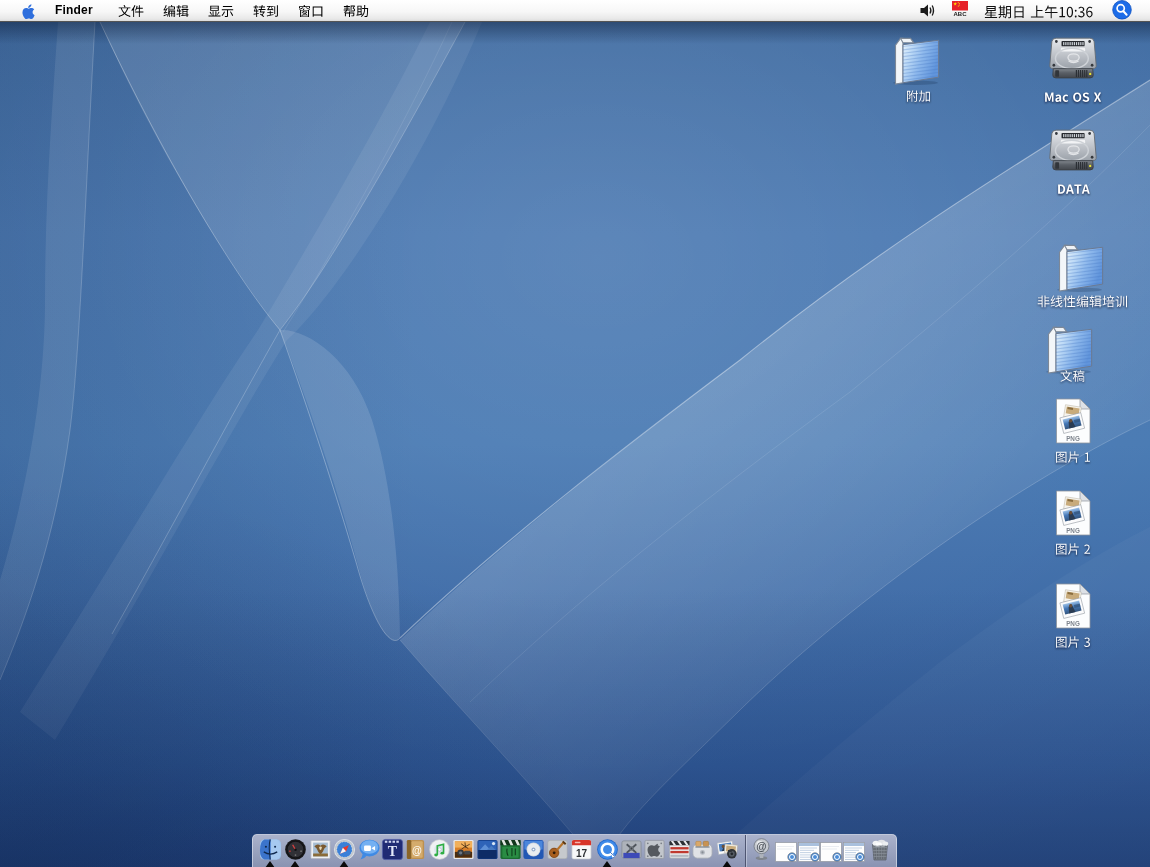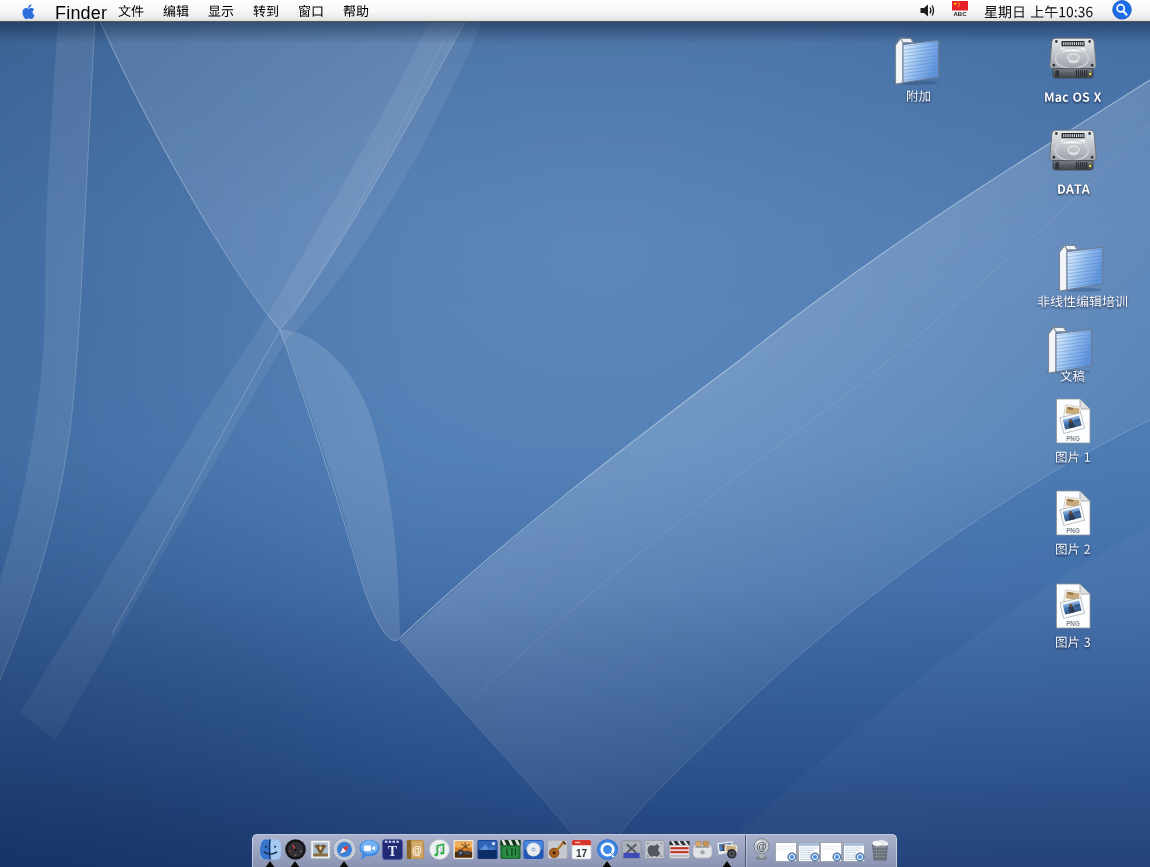--- a/index.html
+++ b/index.html
@@ -4,21 +4,21 @@
 font-family:"Liberation Sans",sans-serif;-webkit-font-smoothing:antialiased;}
 #page{position:relative;width:1150px;height:867px;}
 #wp{position:absolute;left:0;top:22px;}
 #menubar{position:absolute;left:0;top:0;width:1150px;height:22px;
 background:linear-gradient(#ffffff,#f7f7f7 55%,#e8e8e8 90%,#dadada);border-bottom:1px solid #555;box-sizing:border-box;}
 #dock{position:absolute;left:252px;top:834px;width:645px;height:33px;box-sizing:border-box;
 background:linear-gradient(rgba(175,182,206,0.97),rgba(141,150,180,0.97));
 border:1.5px solid rgba(222,227,240,0.65);border-bottom:none;border-radius:5px 5px 0 0;}
 #docksep{position:absolute;left:745px;top:835px;width:1px;height:32px;background:rgba(70,76,104,0.9);
 box-shadow:1px 0 0 rgba(220,225,240,0.5);}
-.fbold{font-weight:normal;font-size:18px;color:#000;position:absolute;letter-spacing:0.2px;}
+.fbold{font-weight:bold;font-size:12px;color:#000;position:absolute;letter-spacing:0.2px;}
 </style></head><body>
 <div id="page">
 <svg id="wp" width="1150" height="845" viewBox="0 0 1150 845" preserveAspectRatio="none">
 <defs>
 <linearGradient id="base" x1="0" y1="0" x2="0" y2="1">
 <stop offset="0" stop-color="#3f6ba1"></stop>
           <stop offset="0.25" stop-color="#4776b0"></stop>
 <stop offset="0.5" stop-color="#4678b2"></stop>
           <stop offset="0.72" stop-color="#3a67a4"></stop>
 <stop offset="0.88" stop-color="#305c9e"></stop>

